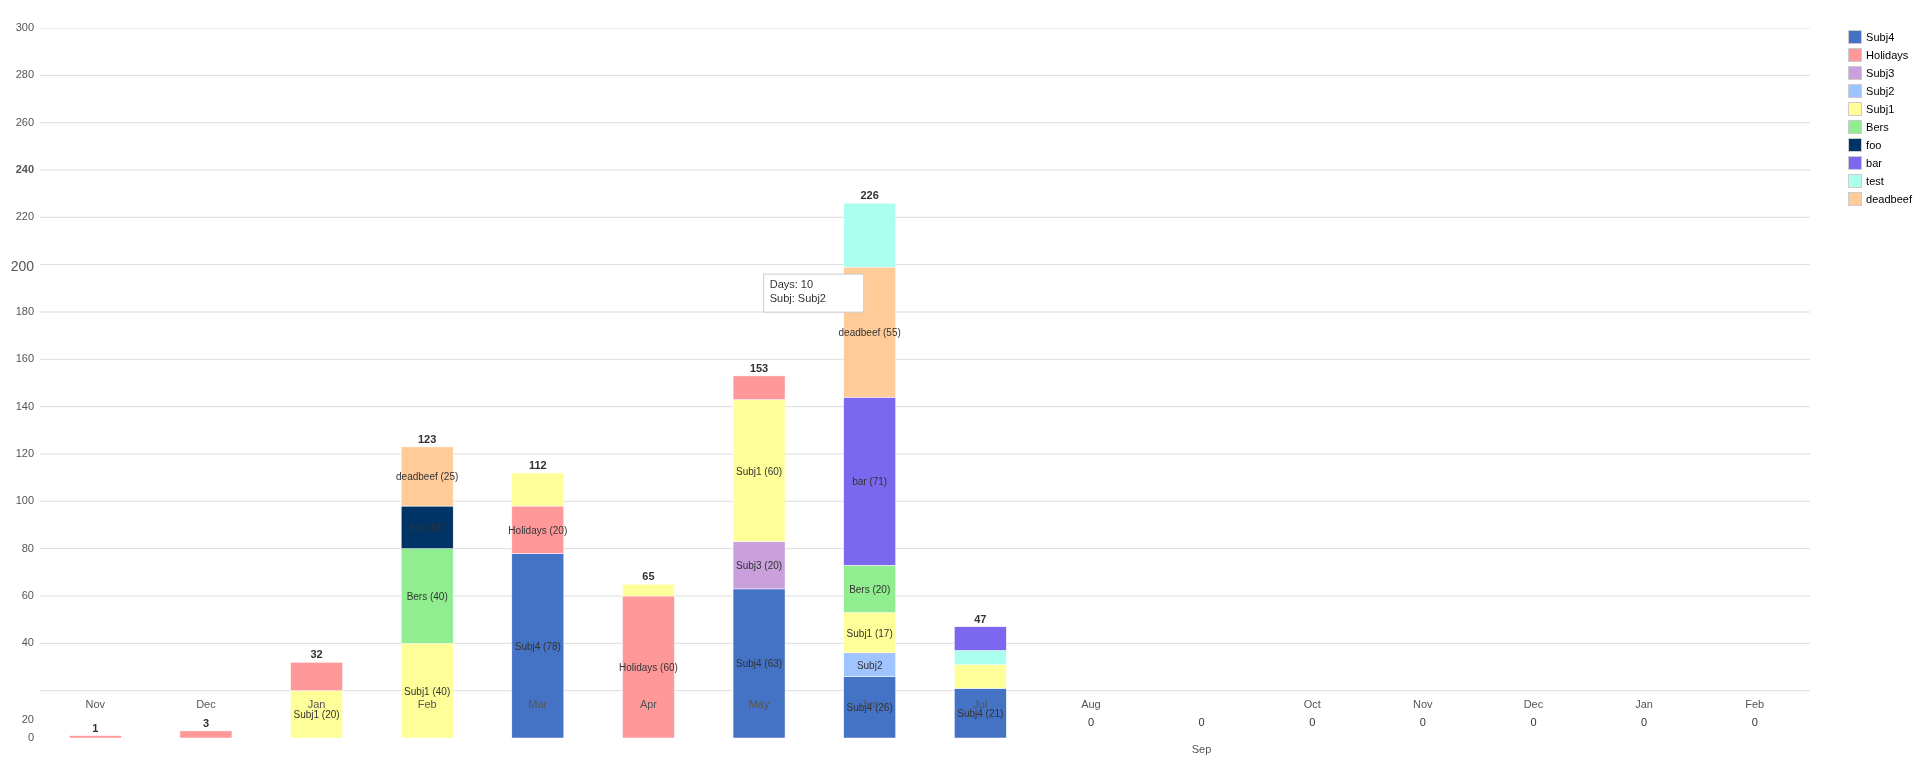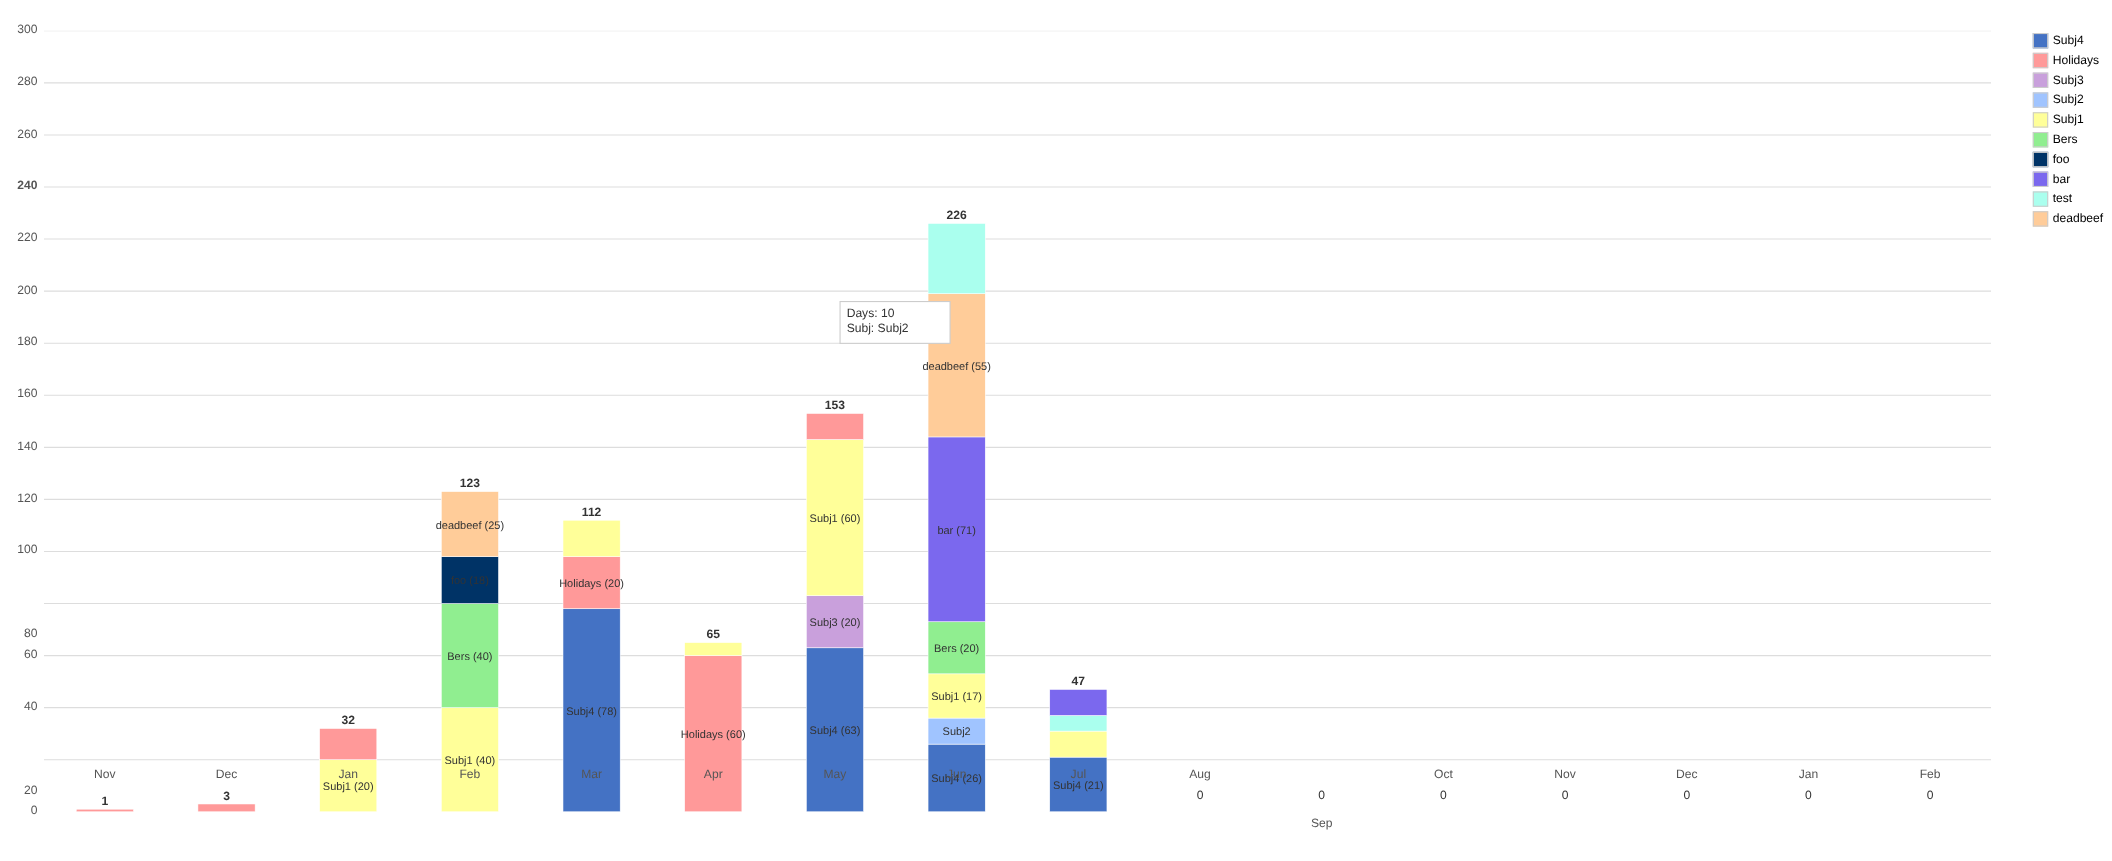--- a/index.html
+++ b/index.html
@@ -155,27 +155,27 @@
       <span style="flex: 1 1 0%; text-align: center; font-size: 11px; color: rgb(85, 85, 85);">Jan</span>
       <span style="flex: 1 1 0%; text-align: center; font-size: 11px; color: rgb(85, 85, 85);">Feb</span>
     </div>
 
   <div id="y-labels-col" style="position:absolute;left:0;top:28px;width:38px;bottom:45px;">
   <div style="position: absolute; right: 4px; top: -7px; font-size: 11px; color: rgb(85, 85, 85); text-align: right;">300</div>
       <div style="position: absolute; right: 4px; top: 40.3333px; font-size: 11px; color: rgb(85, 85, 85); text-align: right;">280</div>
       <div style="position: absolute; right: 4px; top: 87.6667px; font-size: 11px; color: rgb(85, 85, 85); text-align: right;">260</div>
       <div style="position: absolute; right: 4px; top: 135px; font-size: 11px; color: rgb(85, 85, 85); text-align: right; font-weight: bold;">240</div>
       <div style="position: absolute; right: 4px; top: 182.333px; font-size: 11px; color: rgb(85, 85, 85); text-align: right;">220</div>
-      <div style="position: absolute; right: 4px; top: 229.667px; font-size: 11px; color: rgb(85, 85, 85); text-align: right;">200</div>
+      <div style="position: absolute; right: 4px; top: 229.667px; font-size: 14px; color: rgb(85, 85, 85); text-align: right;">200</div>
       <div style="position: absolute; right: 4px; top: 277px; font-size: 11px; color: rgb(85, 85, 85); text-align: right;">180</div>
       <div style="position: absolute; right: 4px; top: 324.333px; font-size: 11px; color: rgb(85, 85, 85); text-align: right; margin-left: 28px;">160</div>
       <div style="position: absolute; right: 4px; top: 371.667px; font-size: 11px; color: rgb(85, 85, 85); text-align: right;">140</div>
       <div style="position: absolute; right: 4px; top: 419px; font-size: 11px; color: rgb(85, 85, 85); text-align: right;">120</div>
       <div style="position: absolute; right: 4px; top: 466.333px; font-size: 11px; color: rgb(85, 85, 85); text-align: center;">100</div>
-      <div style="position: absolute; right: 4px; top: 513.667px; font-size: 11px; color: rgb(85, 85, 85); text-align: right; margin-top: 28px;">80</div>
+      <div style="position: absolute; right: 4px; top: 513.667px; font-size: 11px; color: rgb(85, 85, 85); text-align: right;">80</div>
       <div style="position: absolute; right: 4px; top: 561px; font-size: 11px; color: rgb(85, 85, 85); text-align: right;">60</div>
       <div style="position: absolute; right: 4px; top: 608.333px; font-size: 11px; color: rgb(85, 85, 85); text-align: right;">40</div>
       <div style="position: absolute; right: 4px; top: 685px; font-size: 11px; color: rgb(85, 85, 85); text-align: right;">20</div>
       <div style="position: absolute; right: 4px; top: 703px; font-size: 11px; color: rgb(85, 85, 85); text-align: right;">0</div>
     </div>
 
   <div class="legend" id="legend">
   <div class="legend-item">
         <div class="legend-swatch" style="background: rgb(68, 114, 196);"></div>
         <span>Subj4</span>

